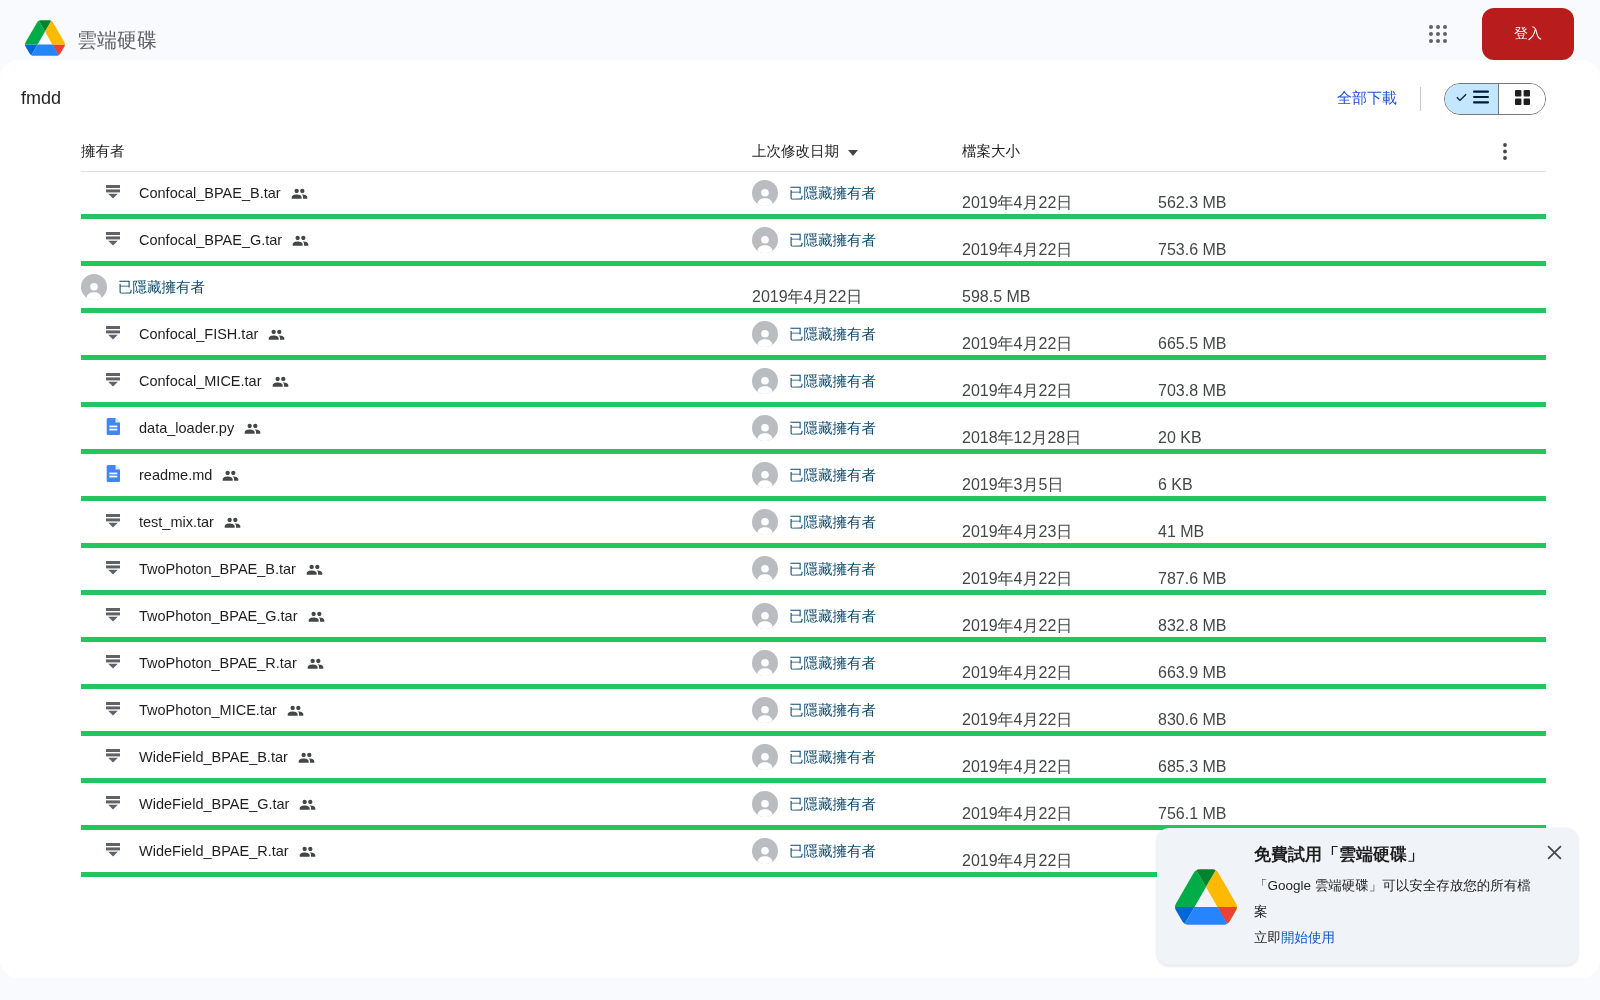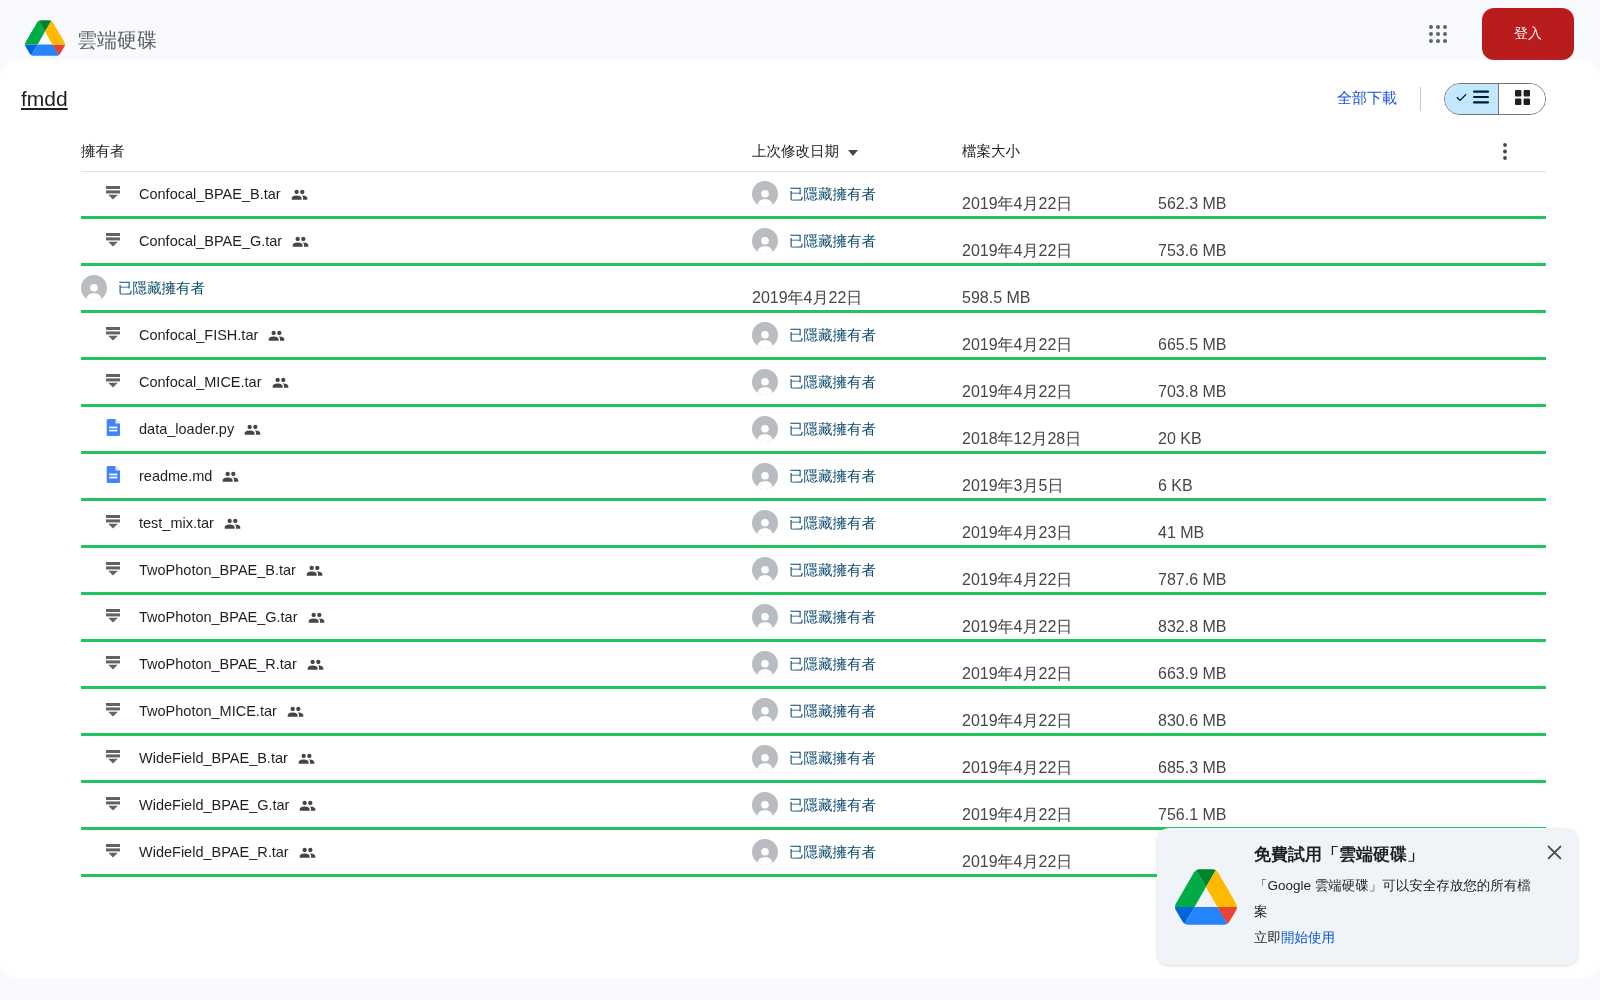--- a/index.html
+++ b/index.html
@@ -32,21 +32,21 @@
   .content-card{
     position:absolute; left:0; top:60px; width:1600px; height:918px;
     background:#ffffff; border-radius:18px;
   }
 
   
   .toolbar{
     height:71px; display:flex; align-items:center;
     justify-content:space-between; padding:6px 54px 0 21px;
   }
-  .folder-title{ font-size:21px; font-weight:400; color:#1f1f1f;text-decoration:underline; }
+  .folder-title{ font-size:18px; font-weight:400; color:#1f1f1f; }
   .toolbar-right{ display:flex; align-items:center; }
   .download-all{ font-size:15px; color:#1d4ed8; text-decoration:none; cursor:pointer; }
   .vdivider{ width:1px; height:24px; background:#c7c7c7; margin:0 23px; }
   .view-toggle{
     display:flex; height:32px; border:1px solid #747775; border-radius:16px;
     overflow:hidden; background:#fff;
   }
   .seg{ border:none; background:#fff; display:flex; align-items:center;
     justify-content:center; gap:4px; cursor:pointer; }
   .seg.selected{ background:#c2e7ff; width:54px; border-right:1px solid #747775; }
@@ -59,21 +59,21 @@
     grid-template-columns:671px 210px 196px 361px 27px;
     align-items:center;
   }
   .thead{ height:41px; border-bottom:1px solid #e0e2e0; color:#1f1f1f; }
   .th{ font-size:14.5px; font-weight:500; display:flex; align-items:center; }
   .th-name{ padding-left:7px; gap:14px; }
   .th-modified{ gap:9px; }
   .th-menu{ justify-self:end; background:none; border:none; cursor:pointer;
     width:28px; height:28px; display:flex; align-items:center; justify-content:center; }
 
-  .file-row{ height:47px; border-bottom:3px solid #22c55e; cursor:pointer; }
+  .file-row{ height:47px; border-bottom:5px solid #22c55e; cursor:pointer; }
   .name-cell{ display:flex; align-items:center; padding-left:23px; }
   .type-icon{ width:17px; display:flex; justify-content:center; }
   .icon-archive,.icon-document{ display:none; }
   .file-row.archive .icon-archive{ display:block; }
   .file-row.document .icon-document{ display:block; }
   .file-name{ margin-left:18px; font-size:14.5px; font-weight:500; color:#1f1f1f;
     white-space:nowrap; }
   .shared-icon{ margin-left:10px; display:flex; }
 
   .owner-cell{ display:flex; align-items:center; gap:11px; }

